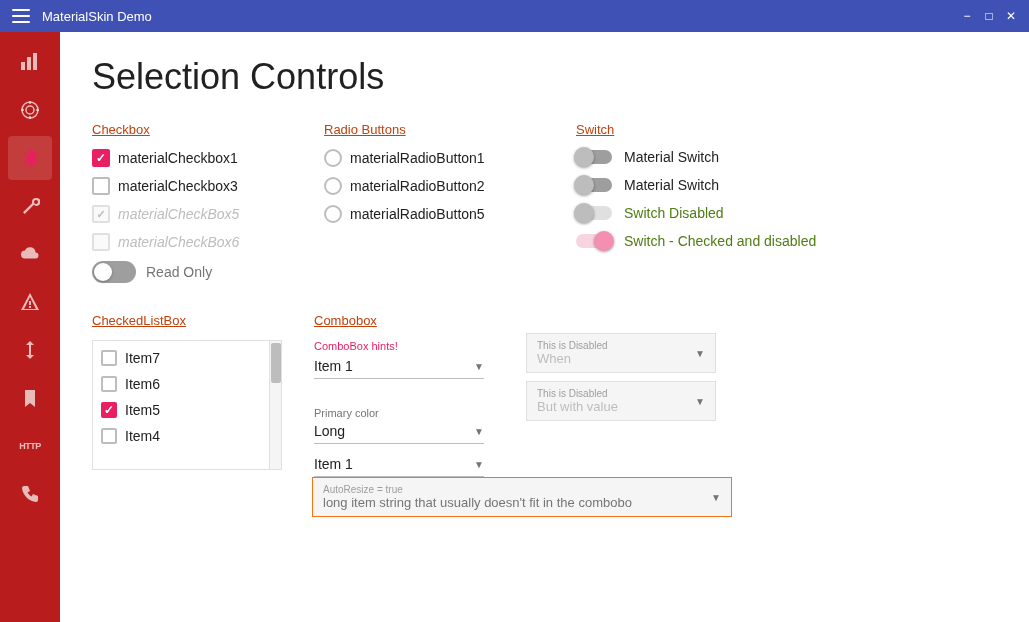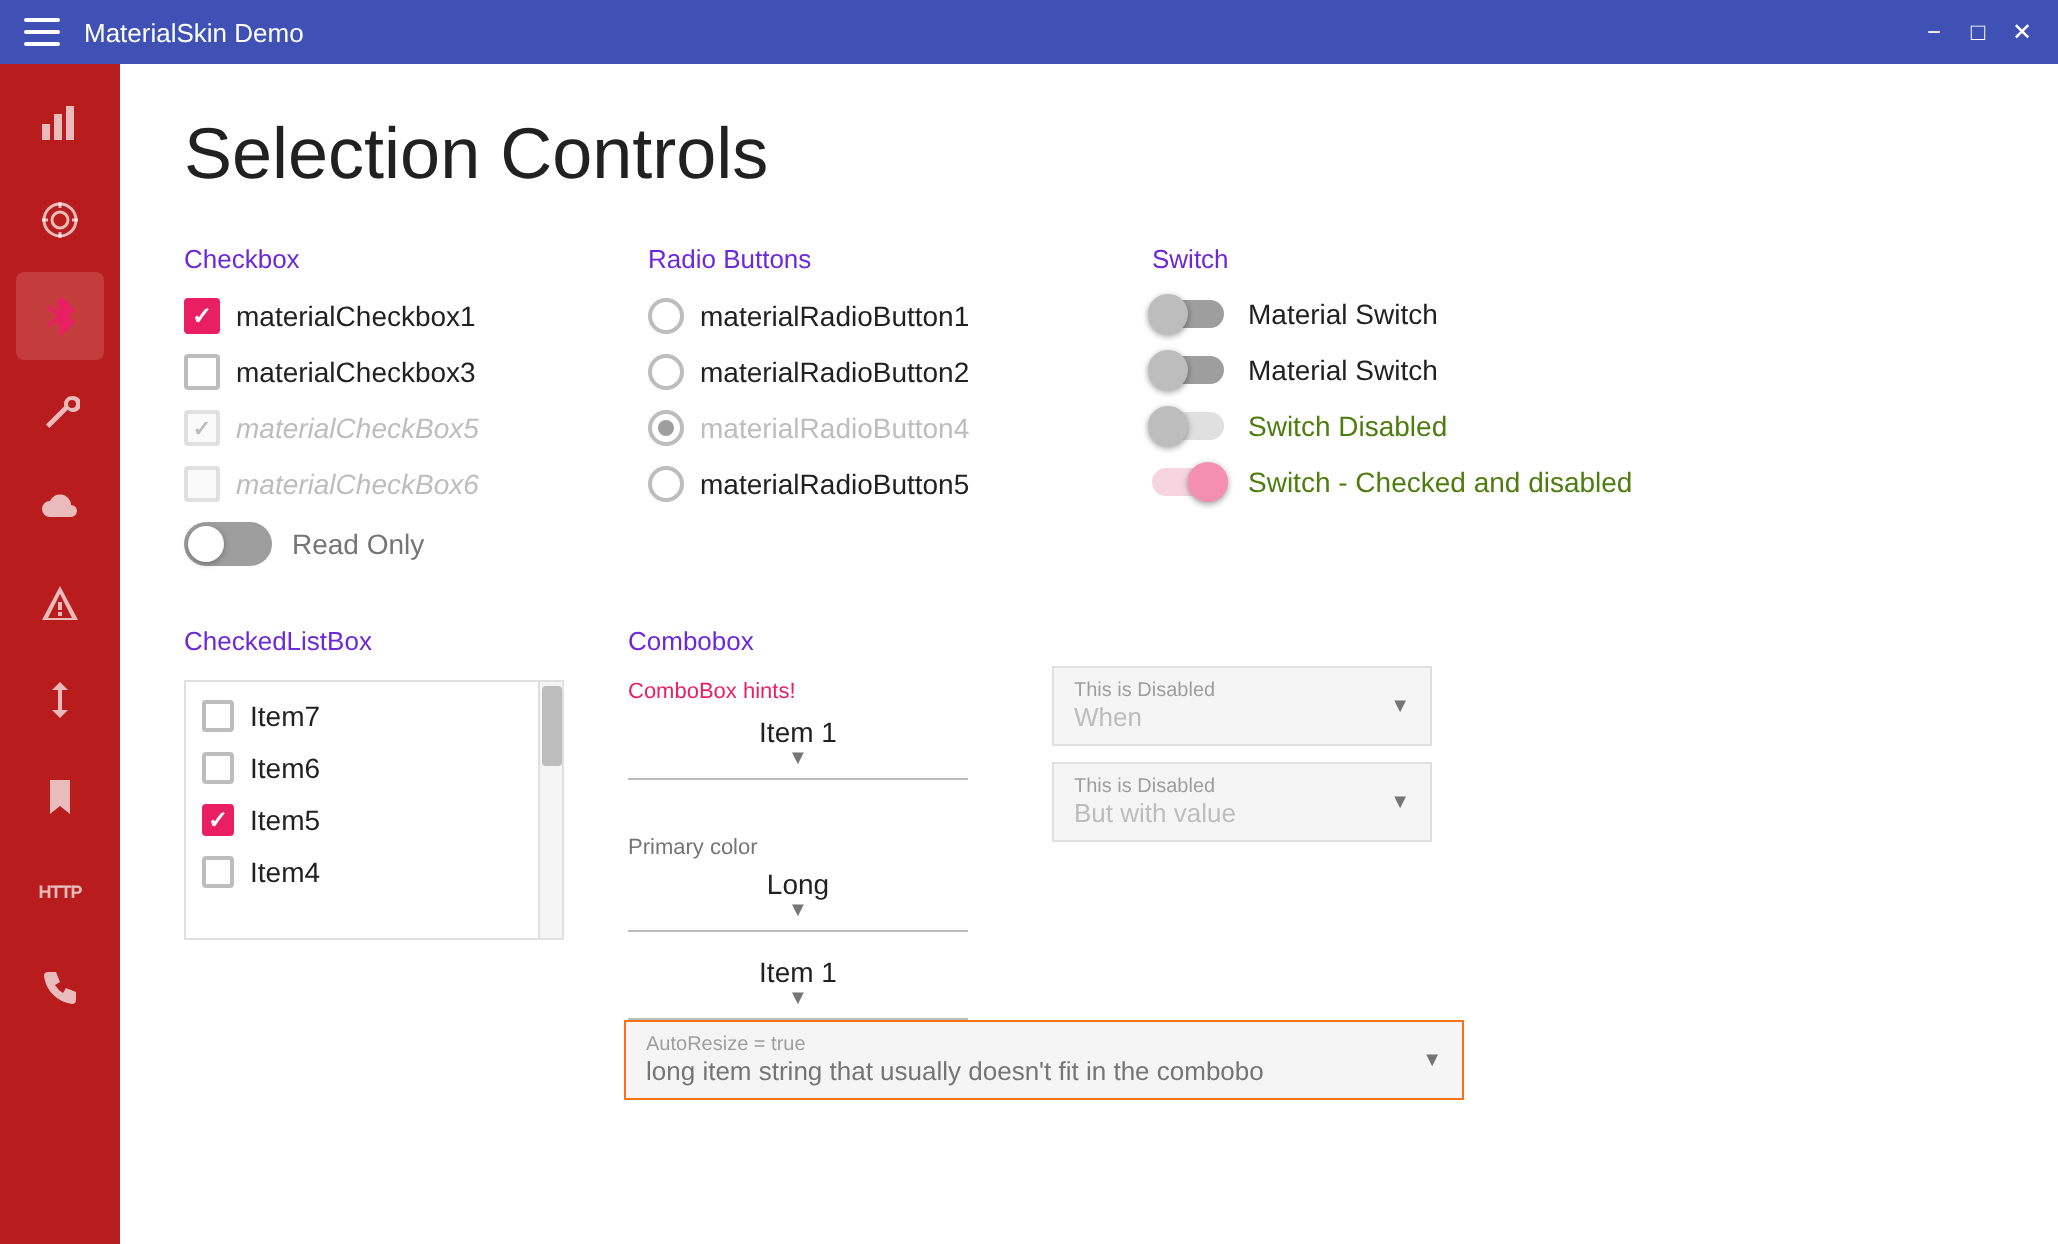--- a/index.html
+++ b/index.html
@@ -61,23 +61,24 @@
     
     .sections-row {
       display: flex;
       gap: 32px;
       align-items: flex-start;
     }
 
     .section { min-width: 200px; }
     .section-title {
       font-size: 13px;
-      color: #6d28d9;
+      color: #c2410c;
       margin-bottom: 12px;
       font-weight: 400;
+      text-decoration: underline;
     }
 
     
     .checkbox-item {
       display: flex; align-items: center; gap: 8px;
       margin-bottom: 10px;
       cursor: pointer;
     }
     .checkbox-box {
       width: 18px; height: 18px;
@@ -196,21 +197,20 @@
     .combo-hint { font-size: 11px; color: #e91e63; margin-bottom: 2px; }
     .combo-box {
       display: flex; align-items: center; justify-content: space-between;
       border-bottom: 1px solid #bdbdbd;
       padding: 4px 0;
       cursor: pointer;
       width: 170px;
       font-size: 14px;
       color: #212121;
       background: white;
-      flex-direction: column;
     }
     .combo-hint-label { font-size: 11px; color: #757575; margin-top: 28px; }
 
     
     .combo-disabled-box {
       background: #f5f5f5;
       border: 1px solid #e0e0e0;
       padding: 6px 10px;
       width: 190px;
       margin-bottom: 8px;
@@ -360,24 +360,20 @@
 
         <div class="radio-item">
           <div class="radio-circle"></div>
           <span class="radio-label">materialRadioButton1</span>
         </div>
         <div class="radio-item">
           <div class="radio-circle"></div>
           <span class="radio-label">materialRadioButton2</span>
         </div>
         <div class="radio-item">
-          <div class="radio-circle checked"></div>
-          <span class="radio-label disabled">materialRadioButton4</span>
-        </div>
-        <div class="radio-item">
           <div class="radio-circle"></div>
           <span class="radio-label">materialRadioButton5</span>
         </div>
       </div>
 
       <div class="section" style="min-width: 280px;">
         <div class="section-title">Switch</div>
 
         <div class="switch-row">
           <div class="mat-switch">

